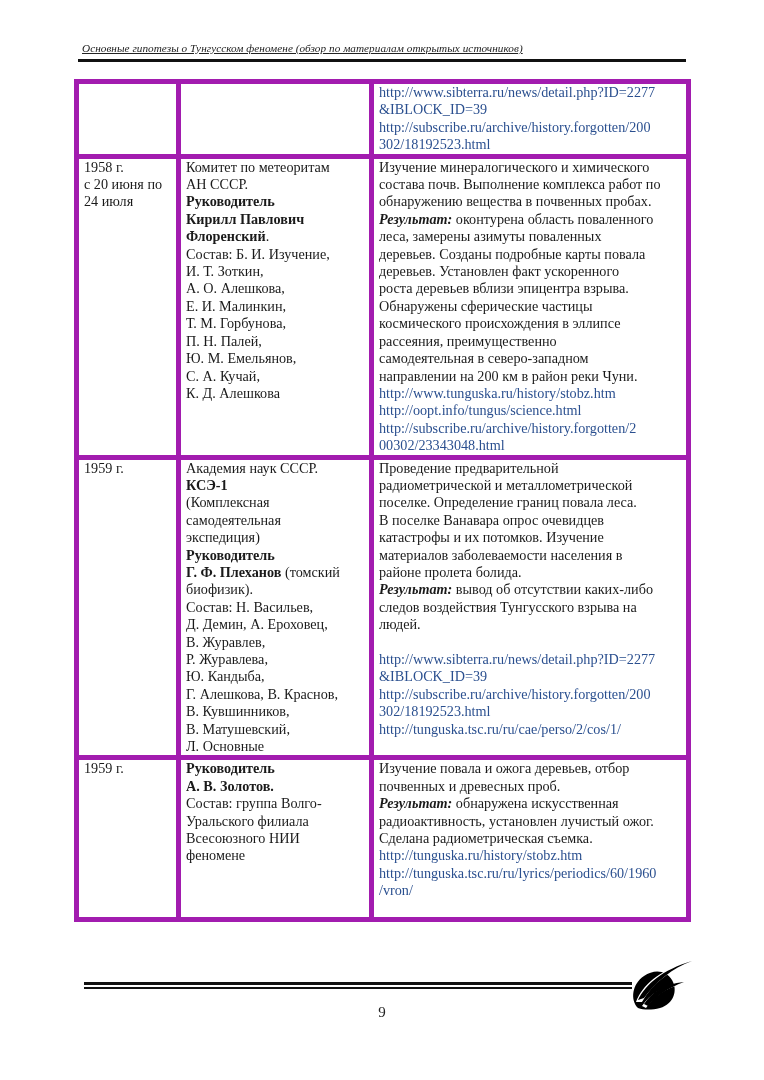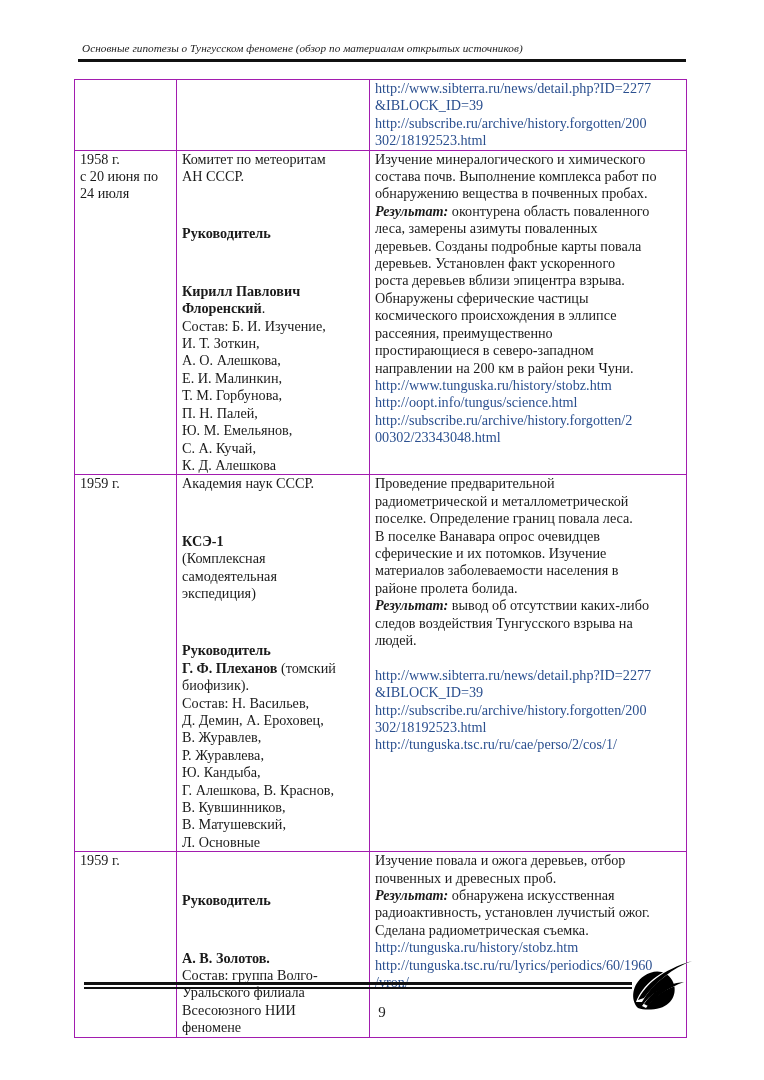--- a/index.html
+++ b/index.html
@@ -18,49 +18,50 @@
   .running-header {
     position: absolute;
     left: 82px;
     top: 42px;
     width: 604px;
     font-size: 11.2px;
     font-style: italic;
     color: #222;
     letter-spacing: 0.05px;
     white-space: nowrap;
+    text-decoration: underline;
   }
   .header-rule {
     position: absolute;
     left: 78px;
     top: 59px;
     width: 608px;
     height: 3px;
     background: #111;
   }
   .doc-table {
     position: absolute;
     left: 74px;
     top: 79px;
     width: 612px;
     border-collapse: collapse;
     table-layout: fixed;
     font-size: 14.2px;
     line-height: 17.4px;
   }
   .doc-table td {
-    border: 1px solid #a21caf;
+    border: 5px solid #a21caf;
     vertical-align: top;
     padding: 0 4px 0 5px;
   }
   .doc-table col.c1 { width: 102px; }
   .doc-table col.c2 { width: 193px; }
   .doc-table col.c3 { width: 317px; }
   .line { display: block; white-space: nowrap; }
-  .bold { font-weight: bold; margin-top: 40px; }
+  .bold { font-weight: bold; }
   .bi { font-weight: bold; font-style: italic; text-align: right; }
   .link { color: #2a4f8f; display: block; white-space: nowrap; }
   .spacer { display: block; height: 17.4px; }
   .footer-rule-a {
     position: absolute;
     left: 84px;
     top: 982px;
     width: 548px;
     height: 3px;
     background: #111;
@@ -142,21 +143,21 @@
         <span class="line">состава почв. Выполнение комплекса работ по</span>
         <span class="line">обнаружению вещества в почвенных пробах.</span>
         <span class="line"><span class="bi">Результат:</span><span> оконтурена область поваленного</span></span>
         <span class="line">леса, замерены азимуты поваленных</span>
         <span class="line">деревьев. Созданы подробные карты повала</span>
         <span class="line">деревьев. Установлен факт ускоренного</span>
         <span class="line">роста деревьев вблизи эпицентра взрыва.</span>
         <span class="line">Обнаружены сферические частицы</span>
         <span class="line">космического происхождения в эллипсе</span>
         <span class="line">рассеяния, преимущественно</span>
-        <span class="line">простирающиеся в северо-западном</span>
+        <span class="line">самодеятельная в северо-западном</span>
         <span class="line">направлении на 200 км в район реки Чуни.</span>
         <span class="link">http://www.tunguska.ru/history/stobz.htm</span>
         <span class="link">http://oopt.info/tungus/science.html</span>
         <span class="link">http://subscribe.ru/archive/history.forgotten/2</span>
         <span class="link">00302/23343048.html</span>
       </td>
     </tr>
 
     <tr>
       <td>
@@ -179,21 +180,21 @@
         <span class="line">Г. Алешкова, В. Краснов,</span>
         <span class="line">В. Кувшинников,</span>
         <span class="line">В. Матушевский,</span>
         <span class="line">Л. Основные</span>
       </td>
       <td>
         <span class="line">Проведение предварительной</span>
         <span class="line">радиометрической и металлометрической</span>
         <span class="line">поселке. Определение границ повала леса.</span>
         <span class="line">В поселке Ванавара опрос очевидцев</span>
-        <span class="line">сферические и их потомков. Изучение</span>
+        <span class="line">катастрофы и их потомков. Изучение</span>
         <span class="line">материалов заболеваемости населения в</span>
         <span class="line">районе пролета болида.</span>
         <span class="line"><span class="bi">Результат:</span><span> вывод об отсутствии каких-либо</span></span>
         <span class="line">следов воздействия Тунгусского взрыва на</span>
         <span class="line">людей.</span>
         <span class="spacer"></span>
         <span class="link">http://www.sibterra.ru/news/detail.php?ID=2277</span>
         <span class="link">&amp;IBLOCK_ID=39</span>
         <span class="link">http://subscribe.ru/archive/history.forgotten/200</span>
         <span class="link">302/18192523.html</span>

